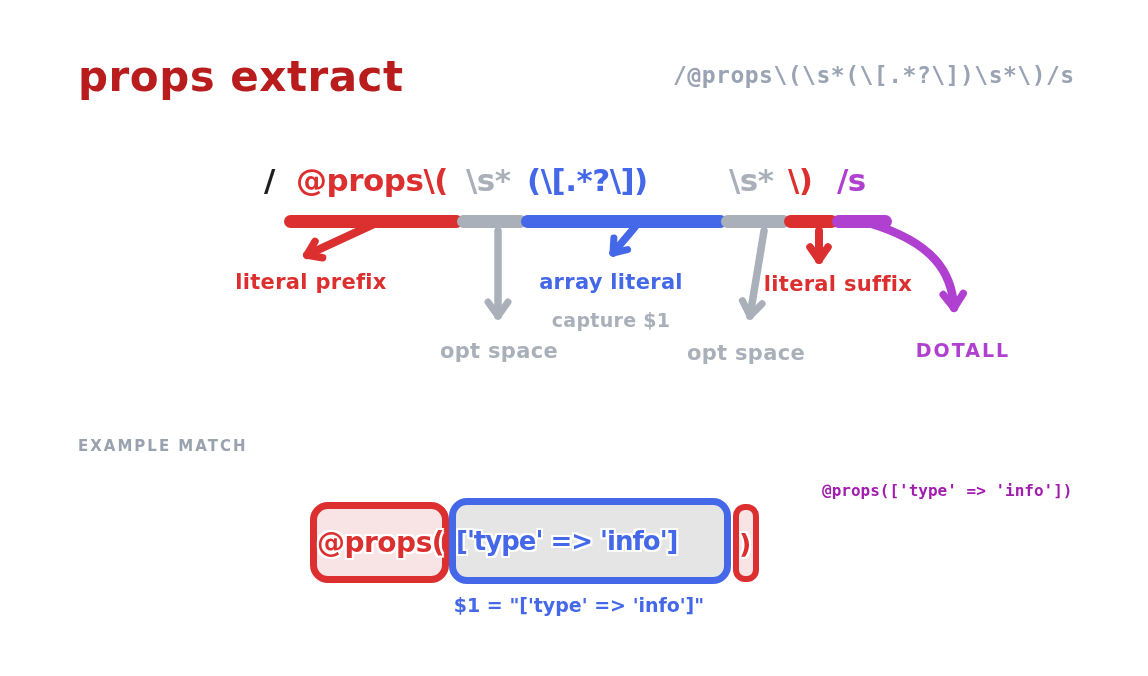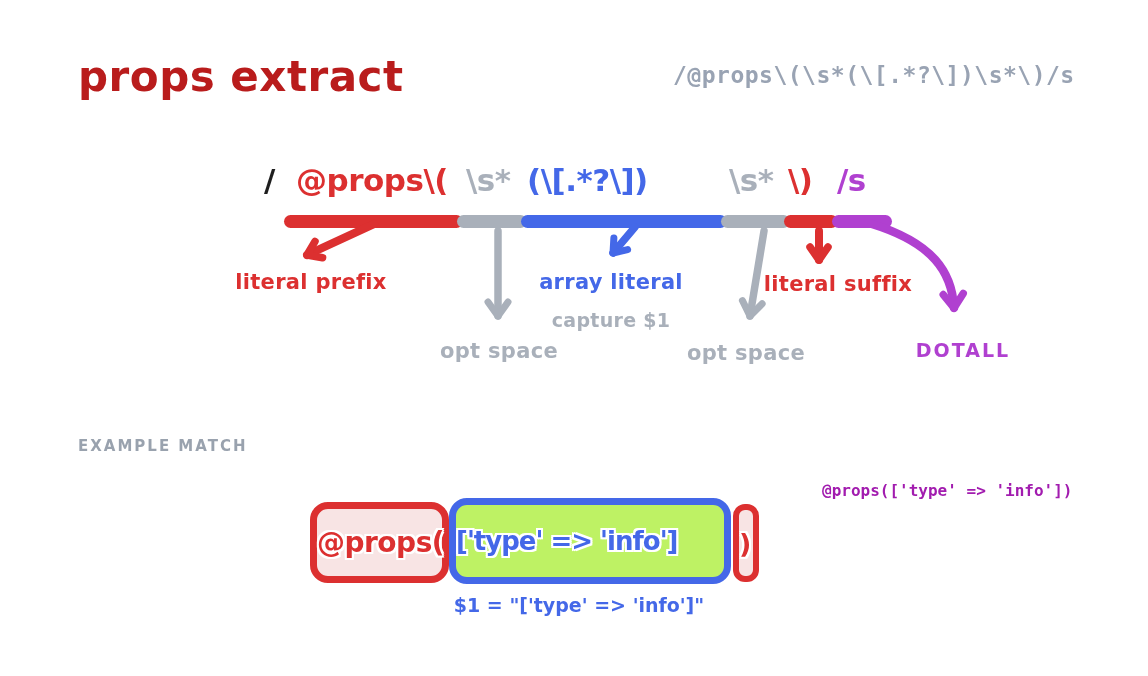--- a/index.html
+++ b/index.html
@@ -45,21 +45,21 @@
     display:flex;align-items:center;justify-content:flex-start;
     font-weight:800;white-space:nowrap;
   }
   .mbox-prefix{
     left:310px;top:502px;width:139px;height:81px;
     border:7px solid #dc3030;border-radius:18px;background:#f8e4e4;
     color:#dc3030;font-size:28px;letter-spacing:-0.5px;
   }
   .mbox-capture{
     left:449px;top:498px;width:282px;height:86px;
-    border:7px solid #4468e8;border-radius:18px;background:#bef264;
+    border:7px solid #4468e8;border-radius:18px;background:#e5e5e5;
     color:#4468e8;font-size:26px;letter-spacing:-1px;z-index:2;
   }
   .mbox-suffix{
     left:733px;top:504px;width:26px;height:78px;
     border:6px solid #dc3030;border-radius:12px;background:#f8e4e4;
     color:#dc3030;font-size:27px;overflow:visible;
   }
   .outlined{
     text-shadow:-2px -2px 0 #fff,2px -2px 0 #fff,-2px 2px 0 #fff,2px 2px 0 #fff,
                  0 -2px 0 #fff,0 2px 0 #fff,-2px 0 0 #fff,2px 0 0 #fff;

